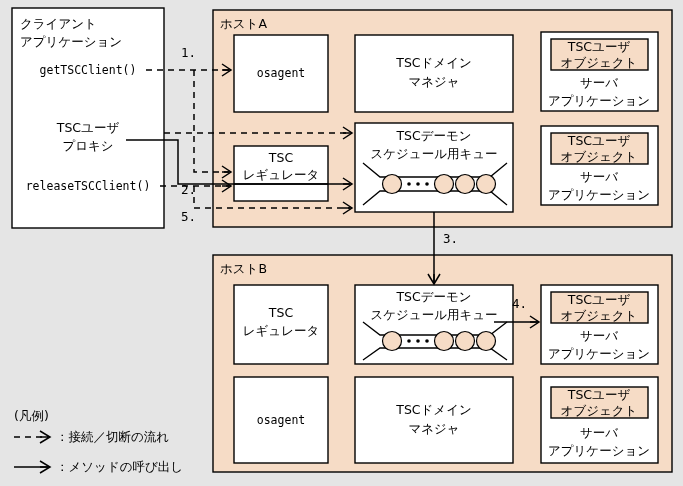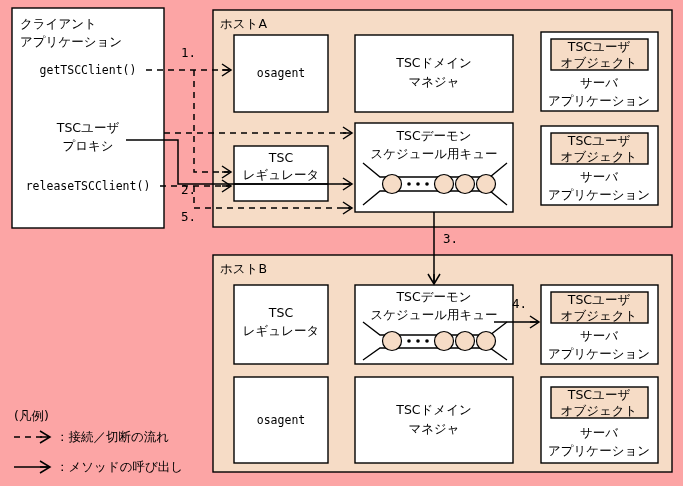--- a/index.html
+++ b/index.html
@@ -10,21 +10,21 @@
   body {
     width: 683px;
     height: 486px;
     overflow: hidden;
     font-family: "DejaVu Sans", "Liberation Sans", sans-serif;
   }
   #root {
     position: relative;
     width: 683px;
     height: 486px;
-    background: #fca5a5;
+    background: #e5e5e5;
   }
   svg#diagram {
     position: absolute;
     left: 0;
     top: 0;
     width: 683px;
     height: 486px;
     display: block;
   }
   .box-fill-white { fill: #ffffff; stroke: #000000; stroke-width: 1.4; }

